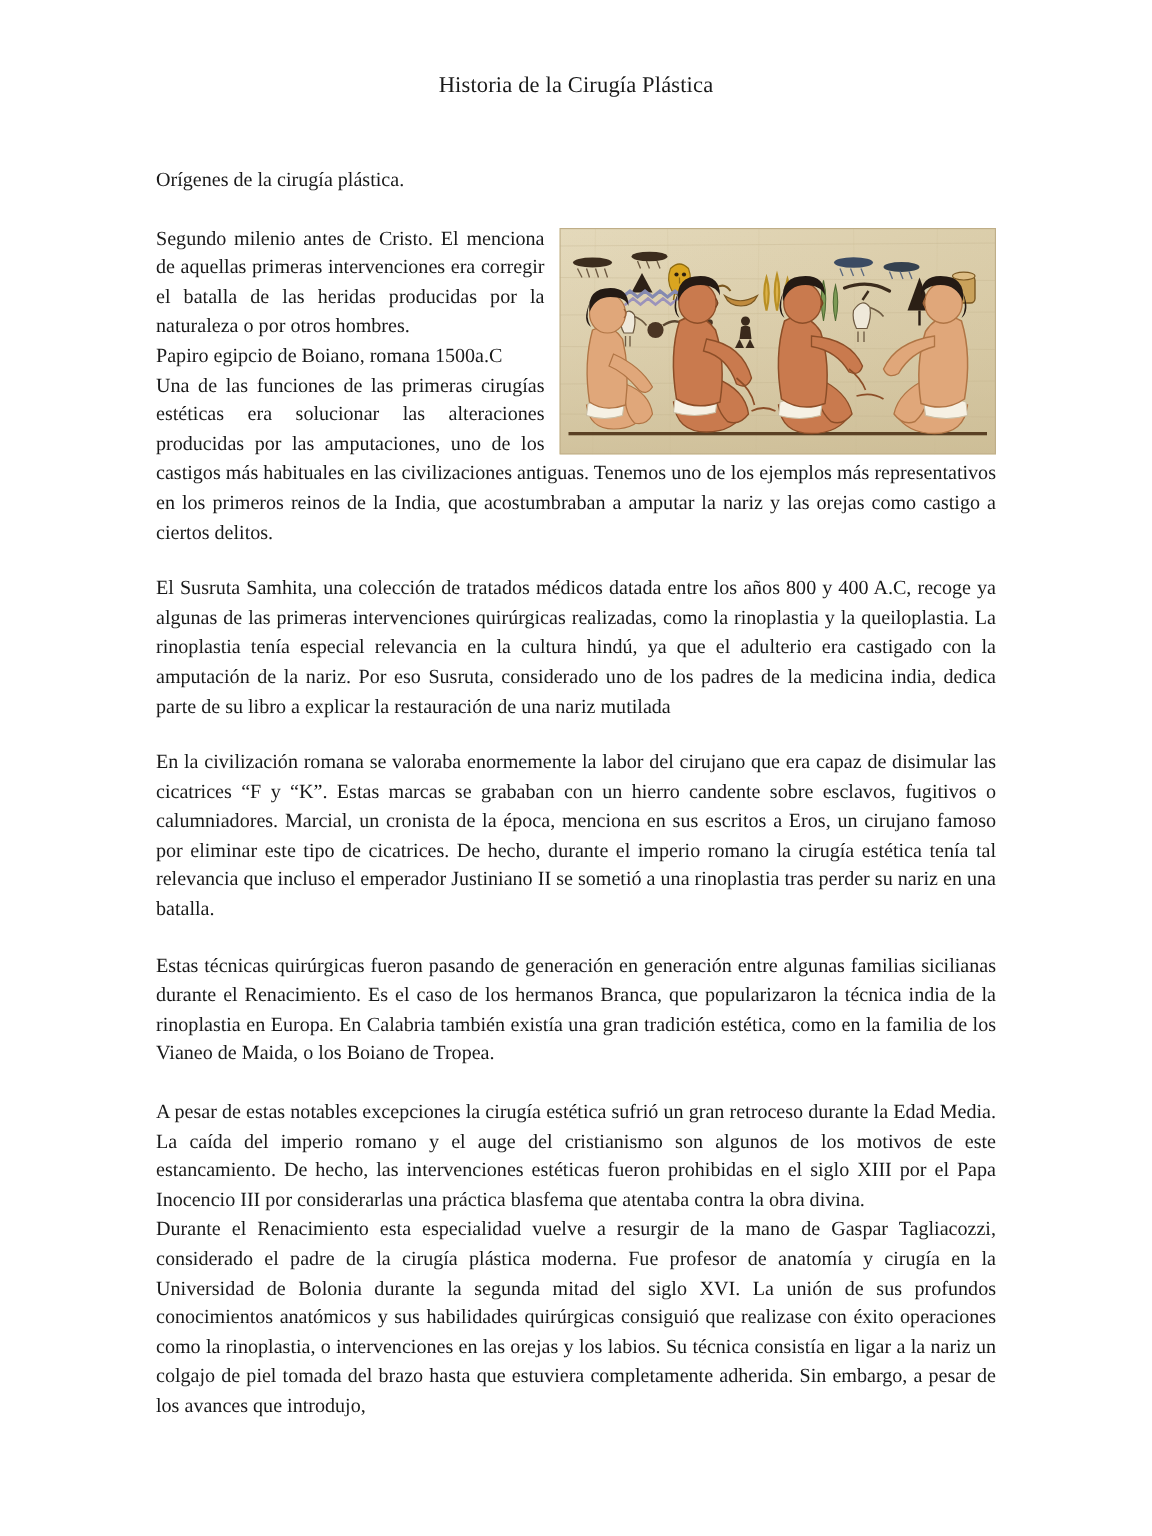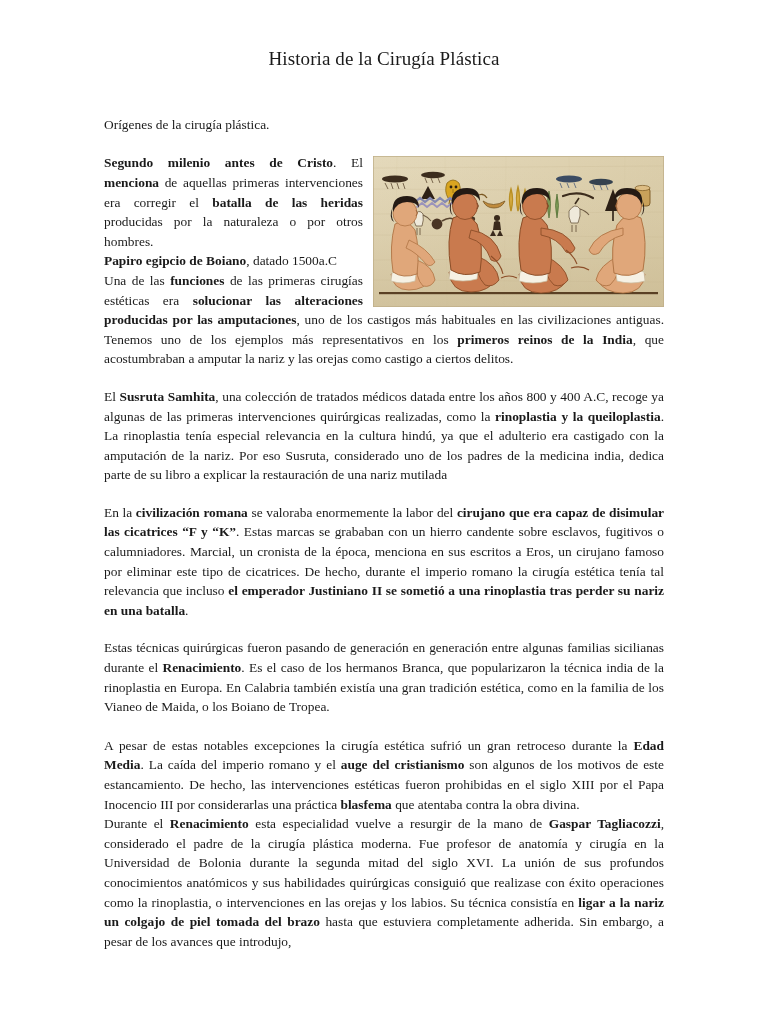--- a/index.html
+++ b/index.html
@@ -18,21 +18,21 @@
   .page {
     position: relative;
     width: 768px;
     height: 1024px;
     background: #ffffff;
     box-sizing: border-box;
     padding: 0;
   }
   .doc-title {
     text-align: center;
-    font-size: 19px;
+    font-size: 15px;
     line-height: 1.2;
     margin: 0;
     padding-top: 48px;
     font-weight: normal;
     letter-spacing: 0.1px;
   }
   .content {
     position: relative;
     margin: 15px auto;
     width: 560px;
@@ -59,21 +59,21 @@
     position: relative;
     overflow: hidden;
     background: #d9cdab;
   }
   .papyrus-canvas {
     display: block;
     width: 291px;
     height: 151px;
   }
 
-  b, strong { font-weight: bold; }
+  b, strong { font-weight: normal; }
 
   .wrap-block {
     
   }
 </style>
 </head>
 <body>
 
 <div class="page">
 
@@ -273,21 +273,21 @@
 
           <rect x="0" y="0" width="291" height="151" fill="none" stroke="#bfae88" stroke-width="1.5"></rect>
         </svg>
       </figure>
 
       <p>
         <b>Segundo milenio antes de Cristo</b><span>. El </span><b>menciona</b><span> de aquellas primeras intervenciones era corregir el </span><b>batalla de las heridas</b><span> producidas por la naturaleza o por otros hombres.</span>
       </p>
 
       <p>
-        <b>Papiro egipcio de Boiano</b><span>, datado 1500a.C</span>
+        <b>Papiro egipcio de Boiano</b><span>, romana 1500a.C</span>
       </p>
 
       <p>
         <span>Una de las </span><b>funciones</b><span> de las primeras cirugías estéticas era </span><b>solucionar las alteraciones producidas por las amputaciones</b><span>, uno de los castigos más habituales en las civilizaciones antiguas. Tenemos uno de los ejemplos más representativos en los </span><b>primeros reinos de la India</b><span>, que acostumbraban a amputar la nariz y las orejas como castigo a ciertos delitos.</span>
       </p>
 
     </div>
 
     <div class="gap-md"></div>
 

